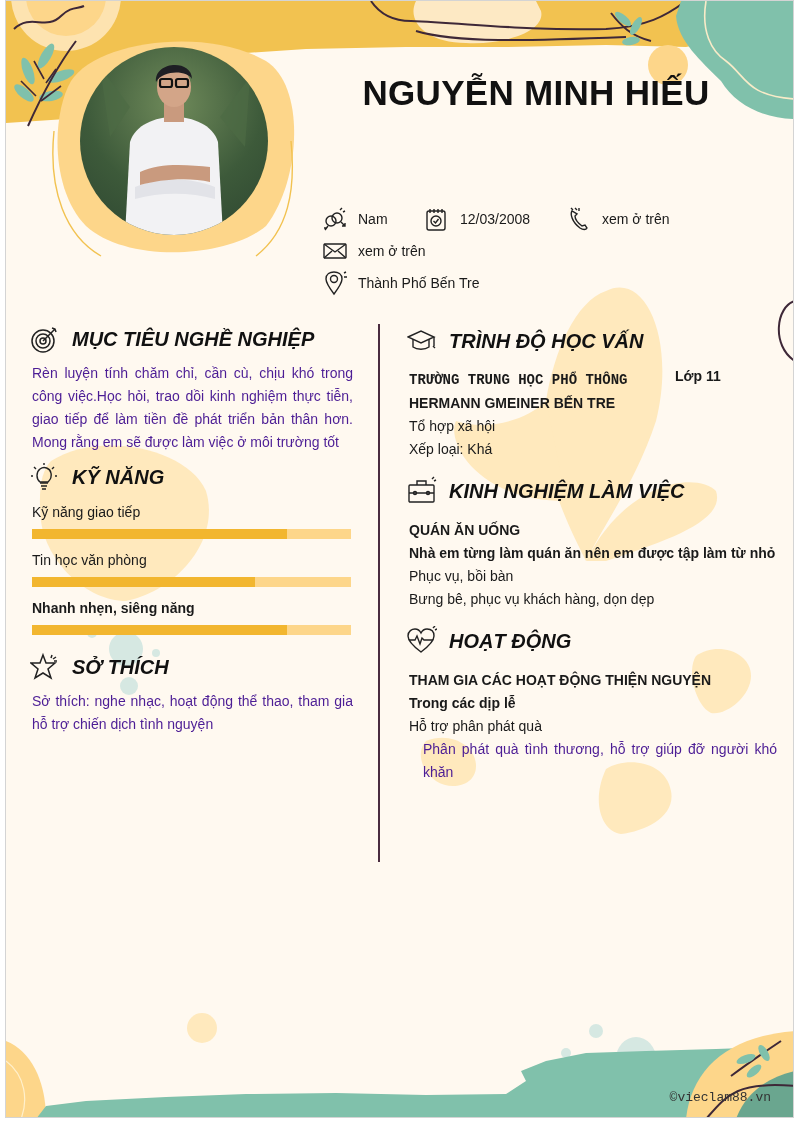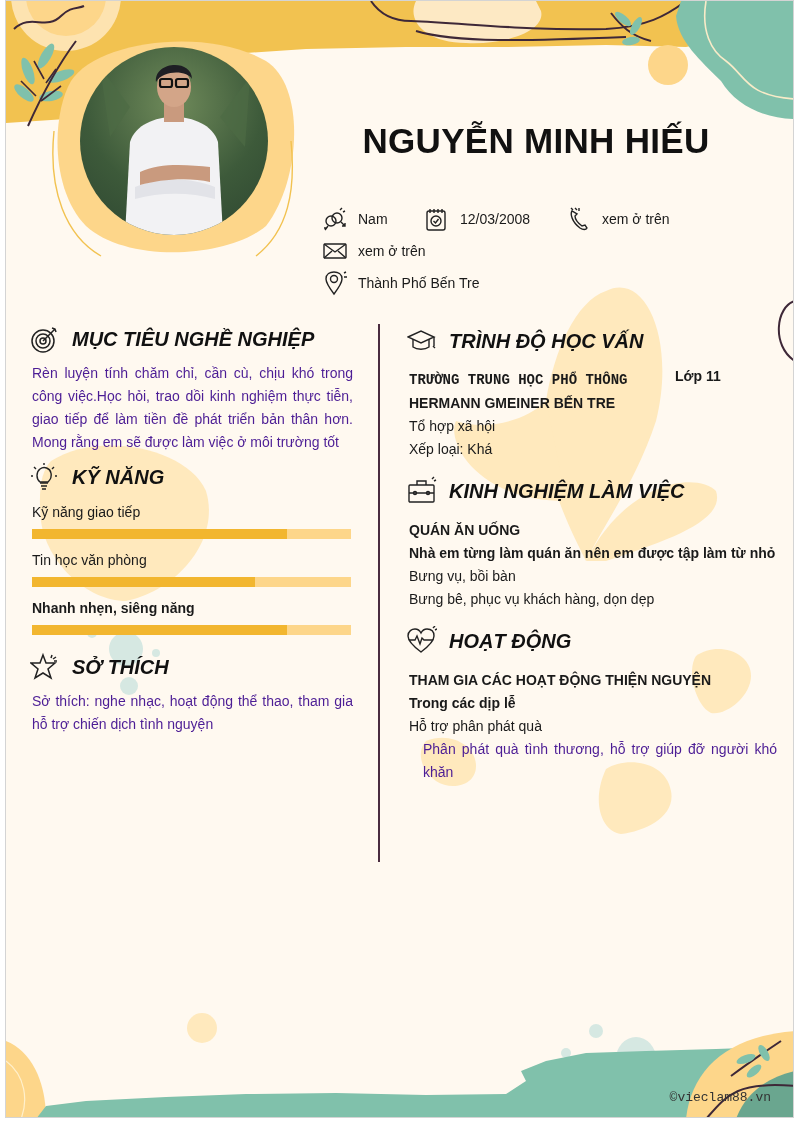--- a/index.html
+++ b/index.html
@@ -1,20 +1,20 @@
 <!DOCTYPE html>
 <html><head>
 <meta charset="utf-8">
 <style>
   html, body { margin:0; padding:0; background:#ffffff; }
   body { width:795px; height:1140px; position:relative; overflow:hidden; font-family:"Liberation Sans", sans-serif; color:#1a1a1a; }
   .page { position:absolute; left:5px; top:0; width:789px; height:1118px; background:#fff9f0; border:1px solid #d4d4d4; box-sizing:border-box; overflow:hidden; }
   .deco { position:absolute; pointer-events:none; }
   .abs { position:absolute; }
-  .name { position:absolute; left:330px; top:72px; width:400px; text-align:center; font-size:35px; font-weight:bold; letter-spacing:0.3px; color:#111;margin-top:48px; }
+  .name { position:absolute; left:330px; top:72px; width:400px; text-align:center; font-size:35px; font-weight:bold; letter-spacing:0.3px; color:#111; }
   .position { position:absolute; left:318px; top:124px; width:425px; text-align:center; font-size:19px; font-weight:bold; line-height:30px; color:#111; }
   .contact { position:absolute; display:flex; align-items:center; font-size:14px; color:#1a1a1a; }
   .contact svg { width:26px; height:26px; margin-right:10px; }
   .sec-title { position:absolute; display:flex; align-items:center; font-size:20px; font-weight:bold; font-style:italic; color:#111; }
   .sec-title svg { width:30px; height:30px; margin-right:12px; }
   .para { position:absolute; font-size:14px; line-height:23px; text-align:justify; color:#4c1d95; }
   .line { position:absolute; font-size:14px; line-height:23px; color:#1a1a1a; white-space:nowrap; }
   .bold { font-weight:bold; }
   .skill-label { position:absolute; left:26px; font-size:14px; color:#1a1a1a; }
   .bar { position:absolute; left:26px; width:319px; height:10px; background:#fdd68a; }
@@ -233,21 +233,21 @@
       <rect x="2" y="9" width="25" height="17" rx="1"></rect>
       <path d="M10,9 L10,5 L19,5 L19,9 M2,17 L27,17"></path>
       <circle cx="8" cy="17" r="1.5"></circle>
         <circle cx="21" cy="17" r="1.5"></circle>
       <path d="M25,3 L27,1 M27,5 L29,4"></path>
     </svg>
     <span>KINH NGHIỆM LÀM VIỆC</span>
   </div>
   <div class="line bold" style="left:403px;top:518px;">QUÁN ĂN UỐNG</div>
   <div class="line bold" style="left:403px;top:541px;">Nhà em từng làm quán ăn nên em được tập làm từ nhỏ</div>
-  <div class="line" style="left:403px;top:564px;">Bưng vụ, bồi bàn</div>
+  <div class="line" style="left:403px;top:564px;">Phục vụ, bồi bàn</div>
   <div class="line" style="left:403px;top:587px;">Bưng bê, phục vụ khách hàng, dọn dẹp</div>
 
   <div class="sec-title" style="left:401px;top:625px;">
     <svg viewBox="0 0 30 30" fill="none" stroke="#222" stroke-width="1.4">
       <path d="M14,26 C6,20 1,15 1,10 C1,5 5,3 8,3 C11,3 13,5 14,7 C15,5 17,3 20,3 C24,3 27,5 27,10 C27,15 22,20 14,26 Z"></path>
       <path d="M2,14 L8,14 L10,10 L13,18 L15,12 L17,14 L26,14"></path>
       <path d="M26,2 L28,0 M28,4 L30,3"></path>
     </svg>
     <span>HOẠT ĐỘNG</span>
   </div>

